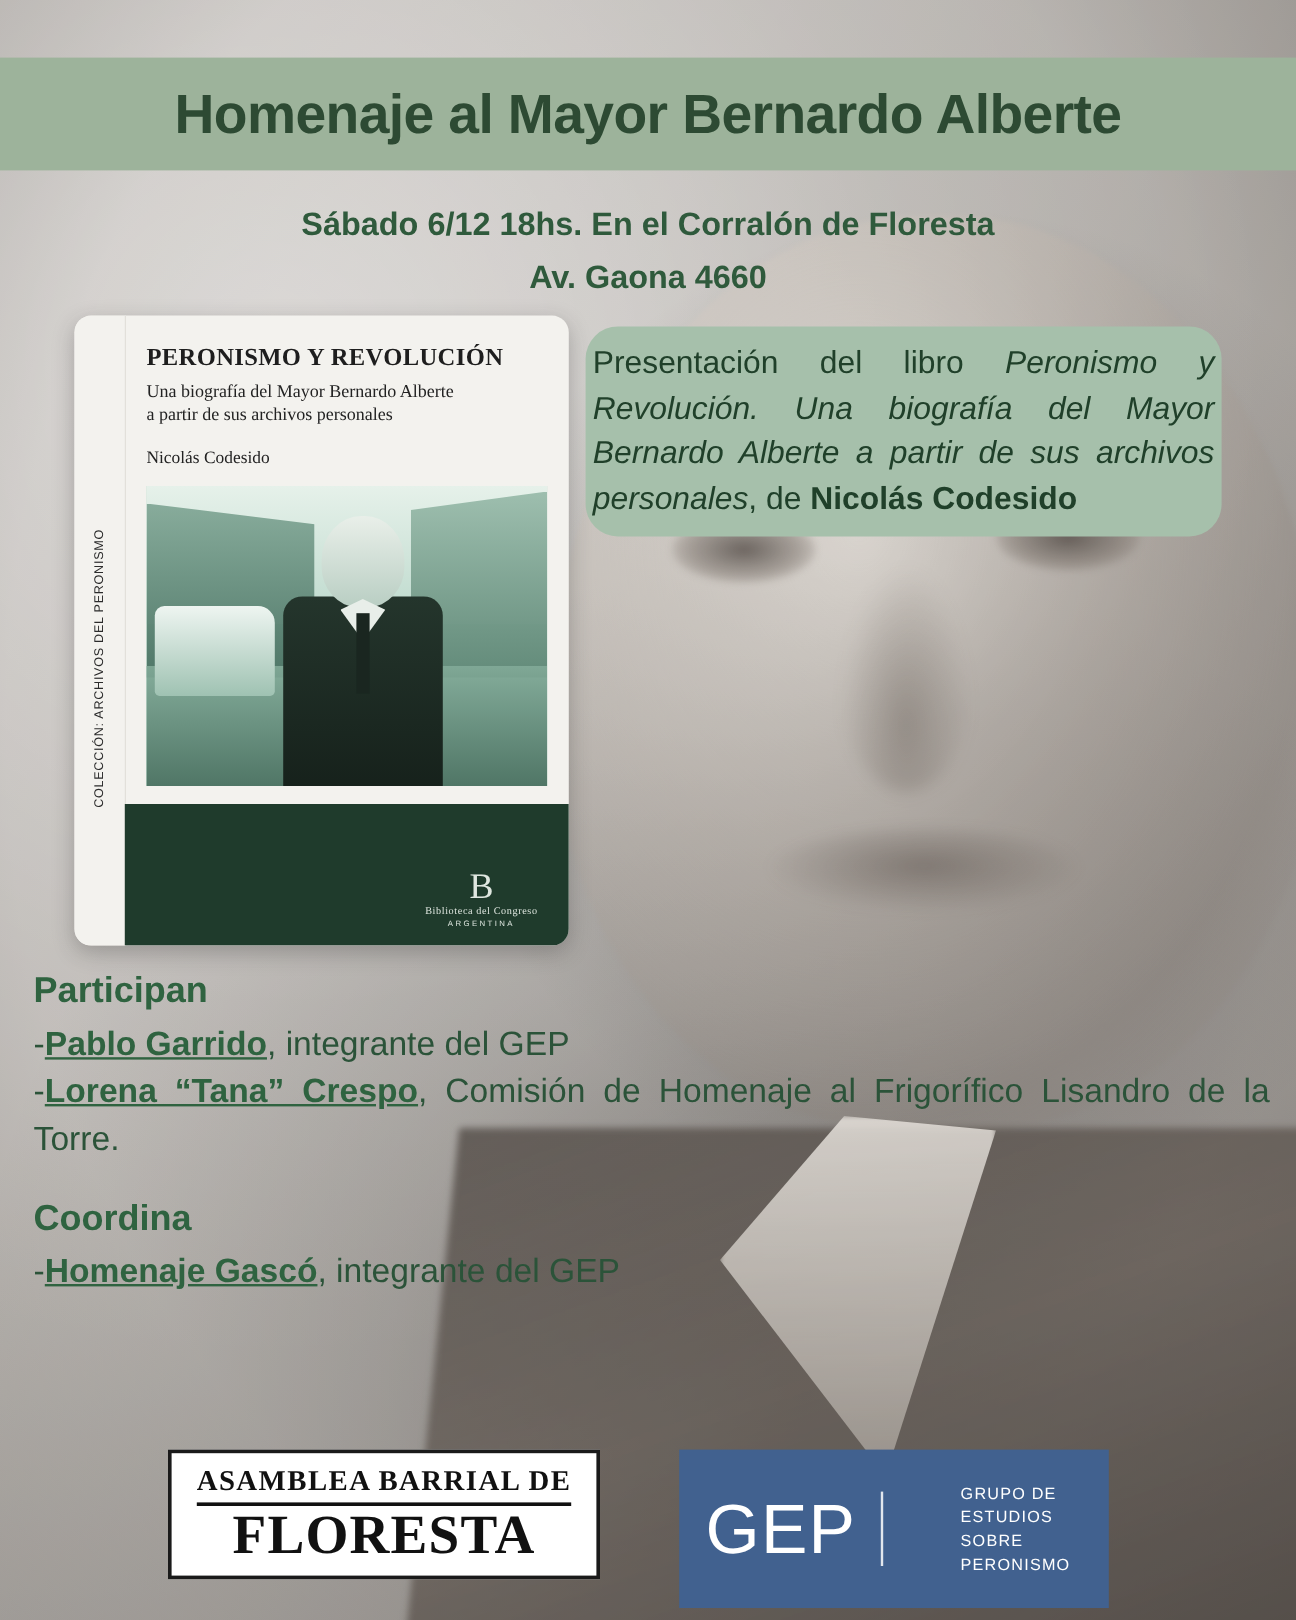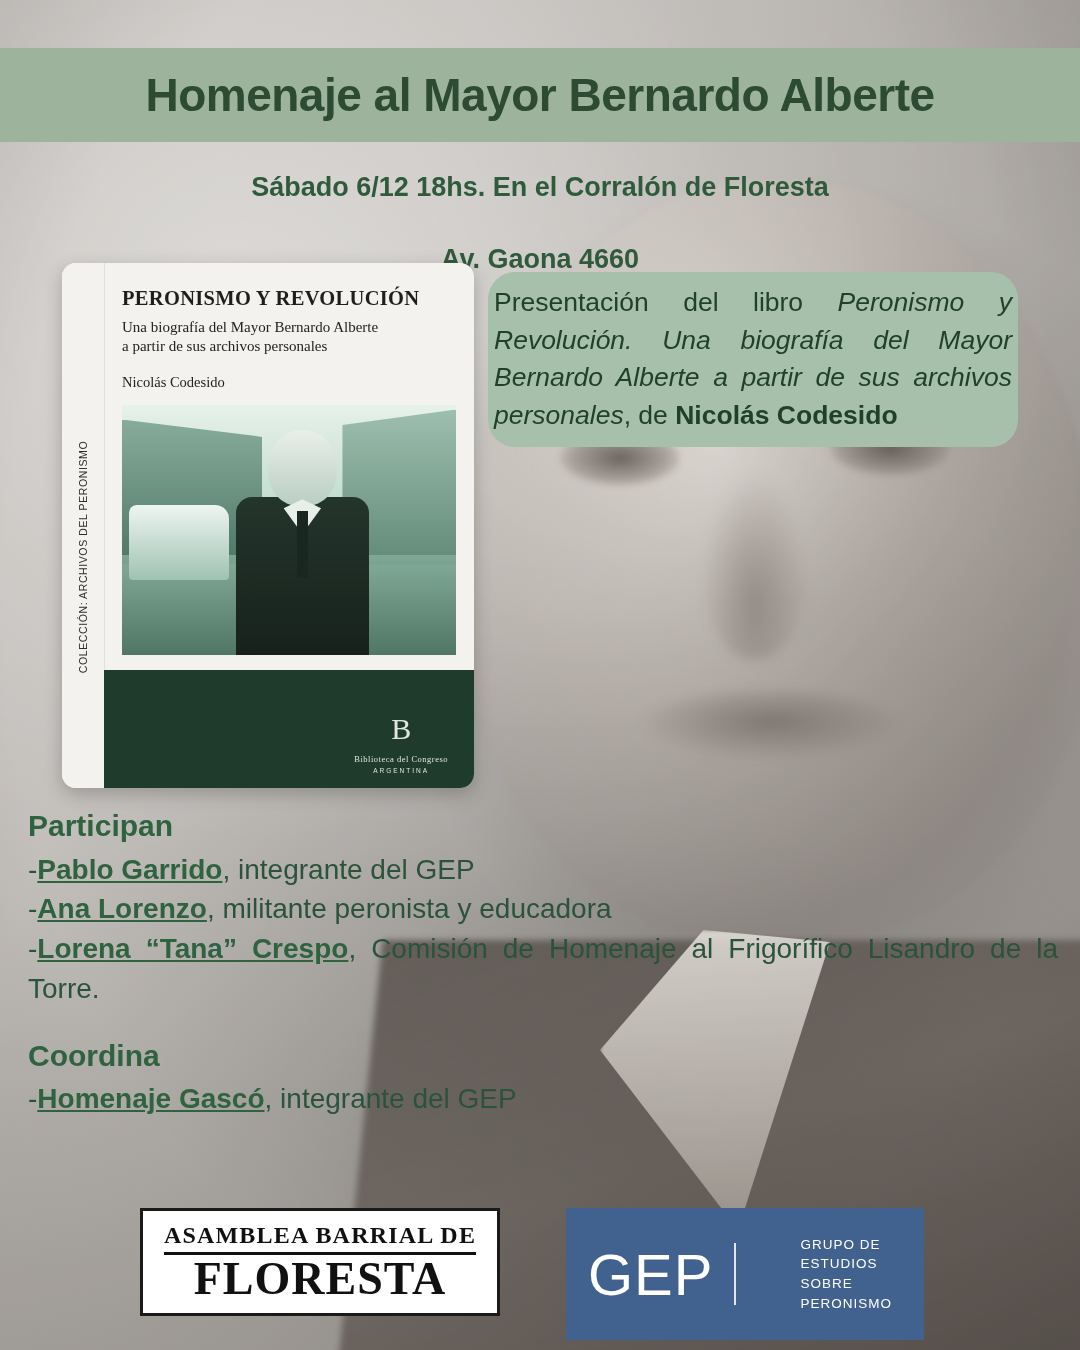--- a/index.html
+++ b/index.html
@@ -121,21 +121,21 @@
   .subtitle {
     position: absolute;
     left: 0;
     width: 1080px;
     text-align: center;
     color: #2f5a3c;
     font-weight: 800;
     font-size: 27px;
   }
   .subtitle.l1 { top: 172px; }
-  .subtitle.l2 { top: 216px; margin-top: 28px; }
+  .subtitle.l2 { top: 216px; }
 
   
   .book {
     position: absolute;
     left: 62px;
     top: 263px;
     width: 412px;
     height: 525px;
     background: #f3f2ee;
     border-radius: 14px;
@@ -234,21 +234,21 @@
   }
   .book-logo .bl-mark {
     font-family: "Liberation Serif", serif;
     font-size: 30px;
     line-height: 1;
   }
   .book-logo .bl-t1 {
     font-family: "Liberation Serif", serif;
     font-size: 8.5px;
     letter-spacing: 0.5px;
-    margin-top: 10px;
+    margin-top: 0;
   }
   .book-logo .bl-t2 {
     font-size: 6.5px;
     letter-spacing: 2px;
     margin-top: 3px;
   }
 
   
   .desc {
     position: absolute;
@@ -416,23 +416,20 @@
     <span>Presentación del libro </span><span class="it">Peronismo y Revolución. Una biografía del Mayor Bernardo Alberte a partir de sus archivos personales</span><span>, de </span><span class="bold">Nicolás Codesido</span>
   </div>
 
   <div class="participants">
     <div class="p-head">Participan</div>
 
     <div class="p-line">
       <span>-</span><span class="nm">Pablo Garrido</span><span>, integrante del GEP</span>
     </div>
     <div class="p-line">
-      <span>-</span><span class="nm">Ana Lorenzo</span><span>, militante peronista y educadora</span>
-    </div>
-    <div class="p-line">
       <span>-</span><span class="nm">Lorena “Tana” Crespo</span><span>, Comisión de Homenaje al Frigorífico Lisandro de la Torre.</span>
     </div>
 
     <div class="p-gap"></div>
 
     <div class="p-head">Coordina</div>
     <div class="p-line">
       <span>-</span><span class="nm">Homenaje Gascó</span><span>, integrante del GEP</span>
     </div>
   </div>

